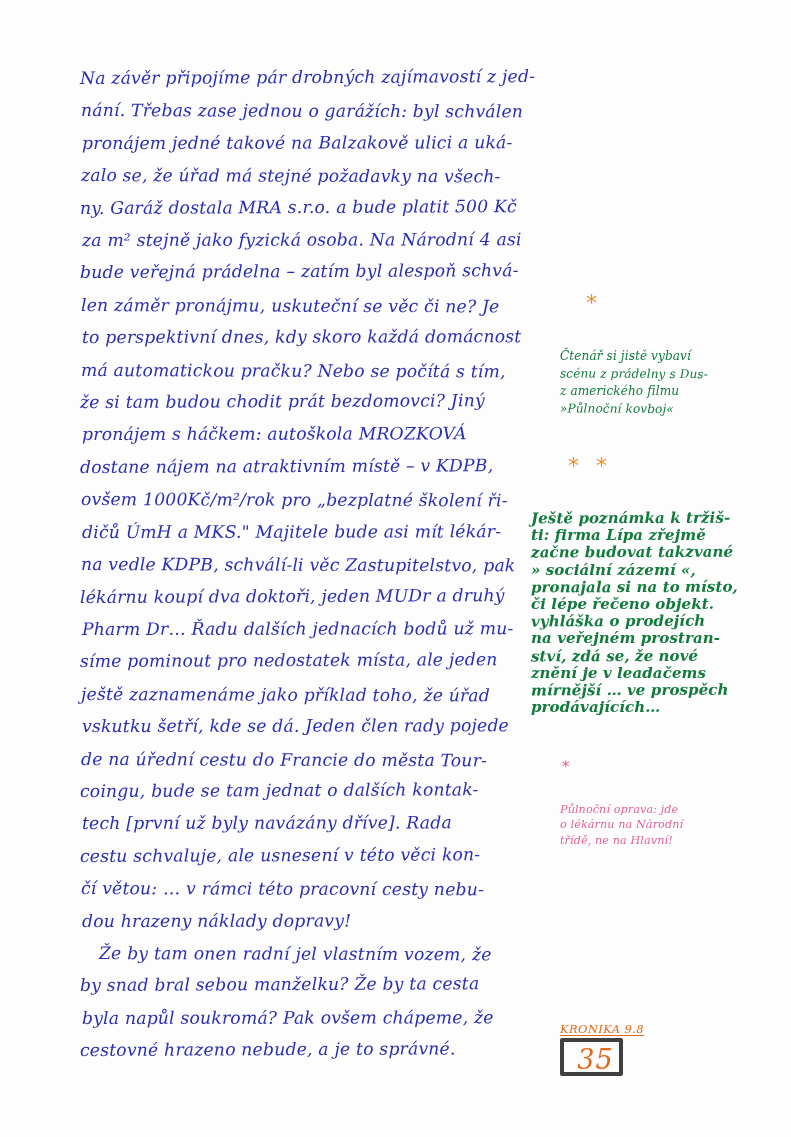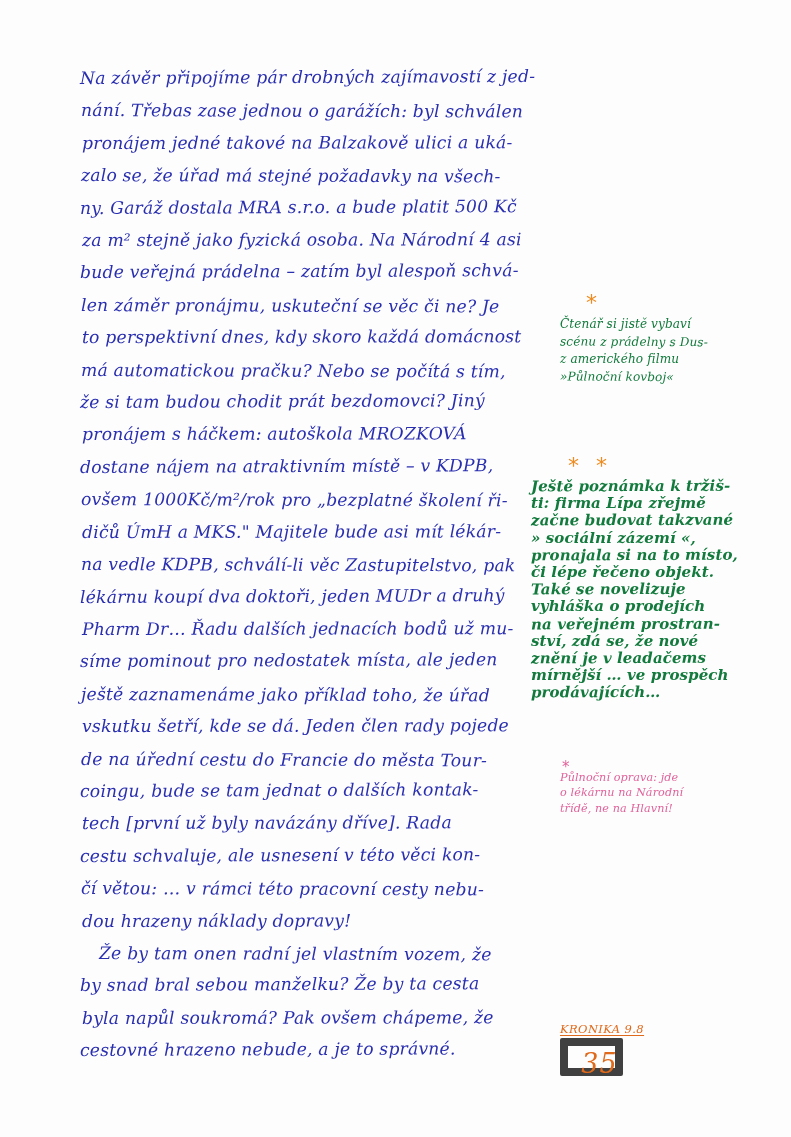--- a/index.html
+++ b/index.html
@@ -49,20 +49,21 @@
 
   
   .indent { padding-left: 18px; }
 
   
   .note {
     position: absolute;
     font-family: "DejaVu Serif", serif;
     font-style: italic;
     letter-spacing: 0.1px;
+    margin-top: 32px;
   }
   .note .ln { display: block; white-space: nowrap; }
 
   .note-1 {
     left: 560px;
     top: 316px;
     width: 220px;
     color: #127a3c;
     font-size: 12.1px;
     line-height: 17.6px;
@@ -118,21 +119,21 @@
     text-decoration: underline;
     text-decoration-thickness: 1px;
     text-underline-offset: 2px;
   }
   .page-number-box {
     position: absolute;
     left: 560px;
     top: 1038px;
     width: 63px;
     height: 38px;
-    border: 8px solid #404040;
+    border: 4px solid #404040;
     border-radius: 2px;
     box-sizing: border-box;
   }
   .page-number {
     position: absolute;
     left: 0; top: 0;
     width: 63px;
     height: 38px;
     line-height: 36px;
     text-align: center;
@@ -192,21 +193,20 @@
 
   <div class="star star-2a">*</div>
   <div class="star star-2b">*</div>
   <div class="note note-2">
     <span class="ln">Ještě poznámka k tržiš-</span>
     <span class="ln">ti: firma Lípa zřejmě</span>
     <span class="ln">začne budovat takzvané</span>
     <span class="ln">» sociální zázemí «,</span>
     <span class="ln">pronajala si na to místo,</span>
     <span class="ln">či lépe řečeno objekt.</span>
-    <span class="ln">Také se novelizuje</span>
     <span class="ln">vyhláška o prodejích</span>
     <span class="ln">na veřejném prostran-</span>
     <span class="ln">ství, zdá se, že nové</span>
     <span class="ln">znění je v leadačems</span>
     <span class="ln">mírnější … ve prospěch</span>
     <span class="ln">prodávajících…</span>
   </div>
 
   <div class="star star-3">*</div>
   <div class="note note-3">

